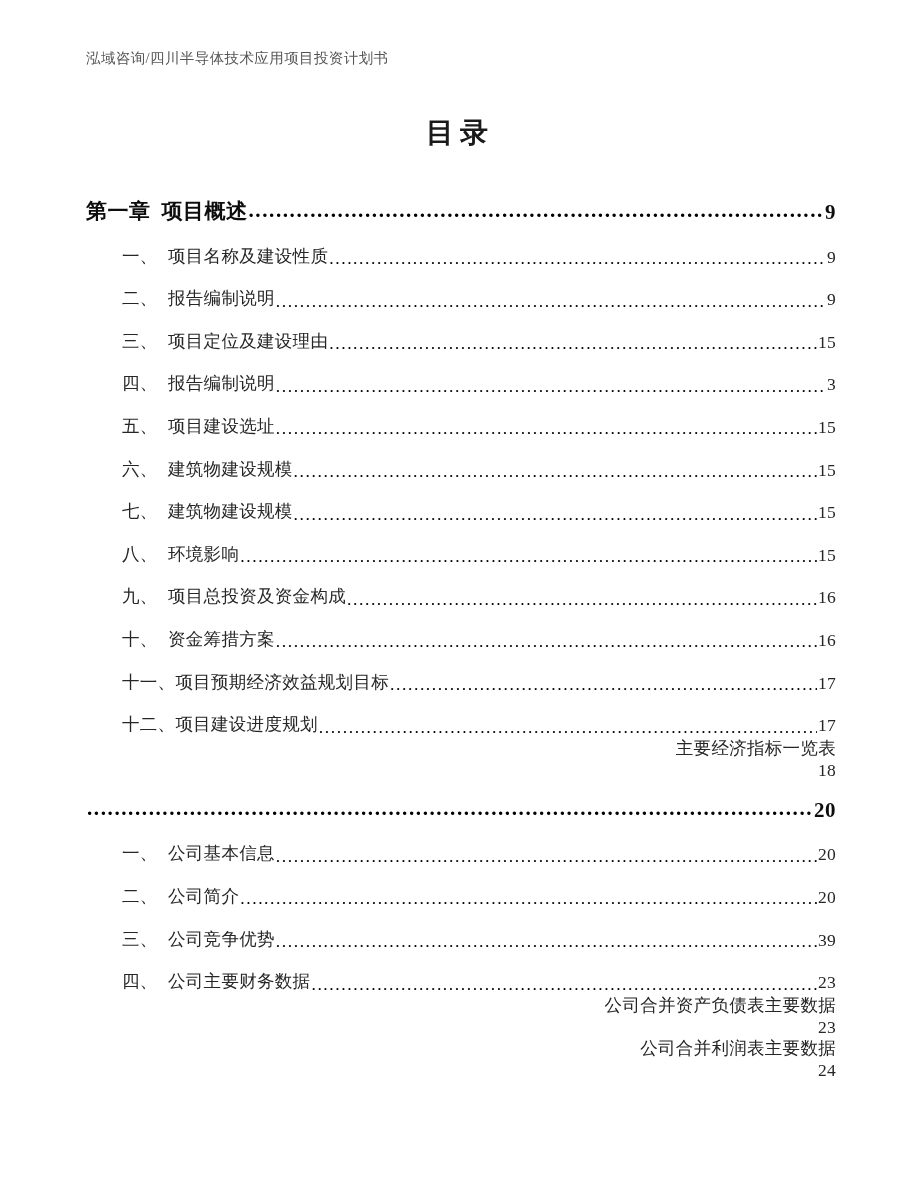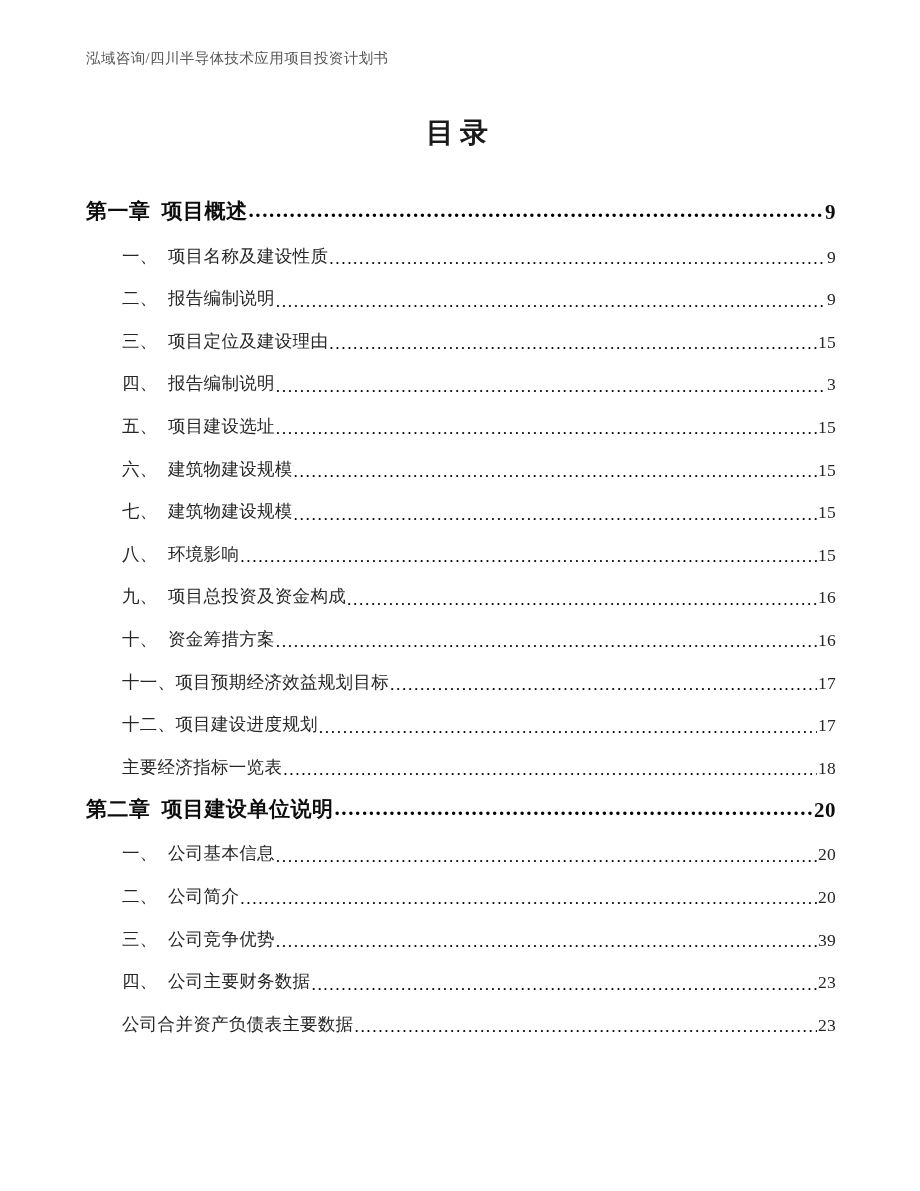--- a/index.html
+++ b/index.html
@@ -73,20 +73,21 @@
     padding-left: 36px;
     letter-spacing: 0.3px;
   }
   
   .toc-row.level-2b {
     height: 42.6px;
     font-size: 17.5px;
     color: #262626;
     padding-left: 36px;
     letter-spacing: 0.3px;
+    flex-direction: column;
   }
   .entry {
     display: flex;
     align-items: baseline;
     white-space: nowrap;
     flex: 0 0 auto;
   }
   .num {
     display: inline-block;
     white-space: nowrap;
@@ -234,24 +235,20 @@
         <span class="pageno">17</span>
       </div>
       <div class="toc-row level-2b">
         <span class="entry">
           <span class="label">主要经济指标一览表</span>
         </span>
         <span class="leader"></span>
         <span class="pageno">18</span>
       </div>
       <div class="toc-row level-1">
-        <span class="entry">
-          <span class="num ch-num">第二章</span>
-          <span class="label">项目建设单位说明</span>
-        </span>
         <span class="leader"></span>
         <span class="pageno">20</span>
       </div>
       <div class="toc-row level-2">
         <span class="entry">
           <span class="num w-short">一、</span>
           <span class="label">公司基本信息</span>
         </span>
         <span class="leader"></span>
         <span class="pageno">20</span>
@@ -280,15 +277,22 @@
         <span class="leader"></span>
         <span class="pageno">23</span>
       </div>
       <div class="toc-row level-2b">
         <span class="entry">
           <span class="label">公司合并资产负债表主要数据</span>
         </span>
         <span class="leader"></span>
         <span class="pageno">23</span>
       </div>
+      <div class="toc-row level-2b">
+        <span class="entry">
+          <span class="label">公司合并利润表主要数据</span>
+        </span>
+        <span class="leader"></span>
+        <span class="pageno">24</span>
+      </div>
     </div>
 
 </div>
 
 </body></html>

